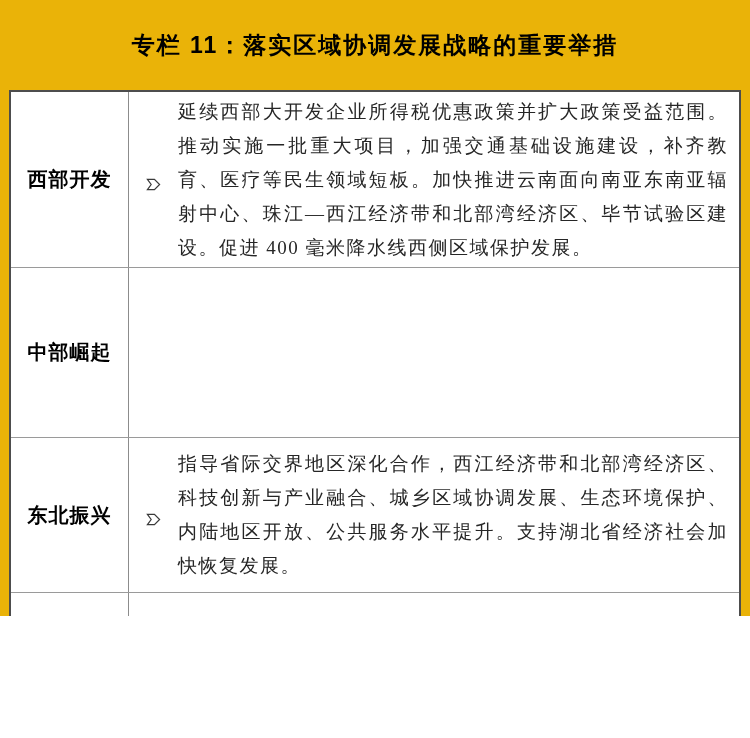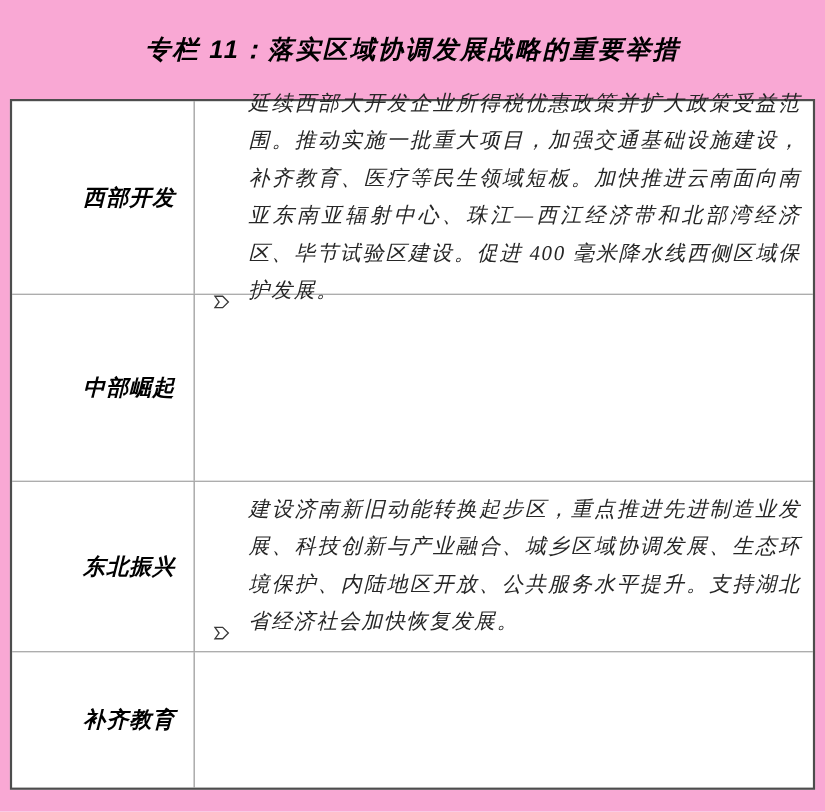--- a/index.html
+++ b/index.html
@@ -3,26 +3,25 @@
 <meta charset="utf-8">
 <style>
   html, body {
     margin: 0;
     padding: 0;
     background: #ffffff;
   }
   .page {
     position: relative;
     width: 750px;
-    height: 738px;
-    background: #f9a8d4;
+    height: 616px;
+    background: #eab308;
     font-family: "Liberation Sans", sans-serif;
     color: #1a1a1a;
     overflow: hidden;
-    font-style: italic;
   }
   .doc-title {
     position: absolute;
     top: 30px;
     left: 0;
     width: 100%;
     text-align: center;
     font-size: 23px;
     font-weight: bold;
     letter-spacing: 2px;
@@ -57,32 +56,31 @@
     flex-shrink: 0;
     border-right: 1px solid #8c8c8c;
     display: flex;
     align-items: center;
     justify-content: center;
     font-size: 20px;
     font-weight: bold;
     letter-spacing: 1px;
     color: #000000;
     font-family: "Liberation Sans", sans-serif;
-    padding-left: 48px;
   }
   .content-cell {
     flex: 1;
     display: flex;
     align-items: center;
     padding: 0 11px 0 14px;
     box-sizing: border-box;
   }
   .content-inner {
     display: flex;
-    align-items: flex-end;
+    align-items: center;
     width: 100%;
   }
   .bullet {
     flex-shrink: 0;
     width: 15px;
     height: 15px;
     margin: 9px 17px 0 3px;
     display: inline-block;
   }
   .bullet svg {
@@ -132,21 +130,21 @@
 
     <div class="row row-3">
       <div class="label-cell">东北振兴</div>
       <div class="content-cell">
         <div class="content-inner">
           <span class="bullet">
             <svg viewBox="0 0 16 16" xmlns="http://www.w3.org/2000/svg">
               <path d="M1.5 2.5 H9 L14.5 8 L9 13.5 H1.5 L5.5 8 Z" fill="none" stroke="#3a3a3a" stroke-width="1.3"></path>
             </svg>
           </span>
-          <p class="measure-text">建设济南新旧动能转换起步区，重点推进先进制造业发展、科技创新与产业融合、城乡区域协调发展、生态环境保护、内陆地区开放、公共服务水平提升。支持湖北省经济社会加快恢复发展。</p>
+          <p class="measure-text">指导省际交界地区深化合作，西江经济带和北部湾经济区、科技创新与产业融合、城乡区域协调发展、生态环境保护、内陆地区开放、公共服务水平提升。支持湖北省经济社会加快恢复发展。</p>
         </div>
       </div>
     </div>
 
     <div class="row row-4">
       <div class="label-cell">补齐教育</div>
     </div>
 
   </div>
 </div>

